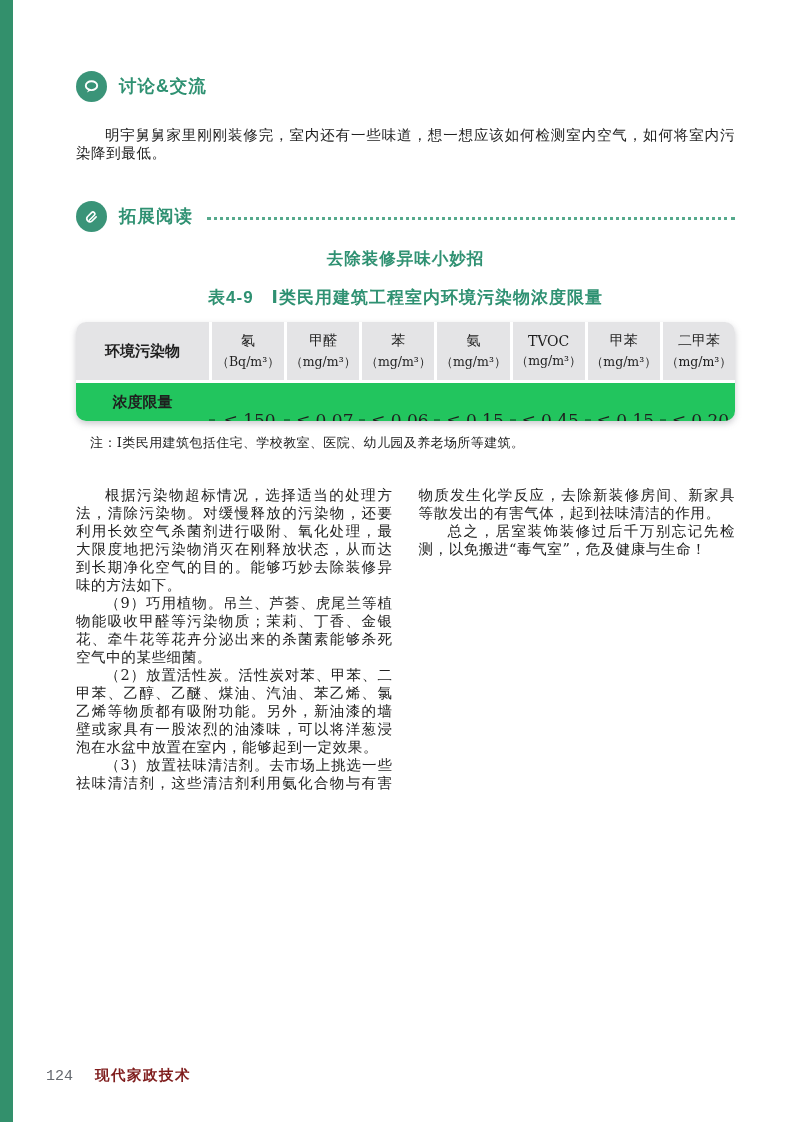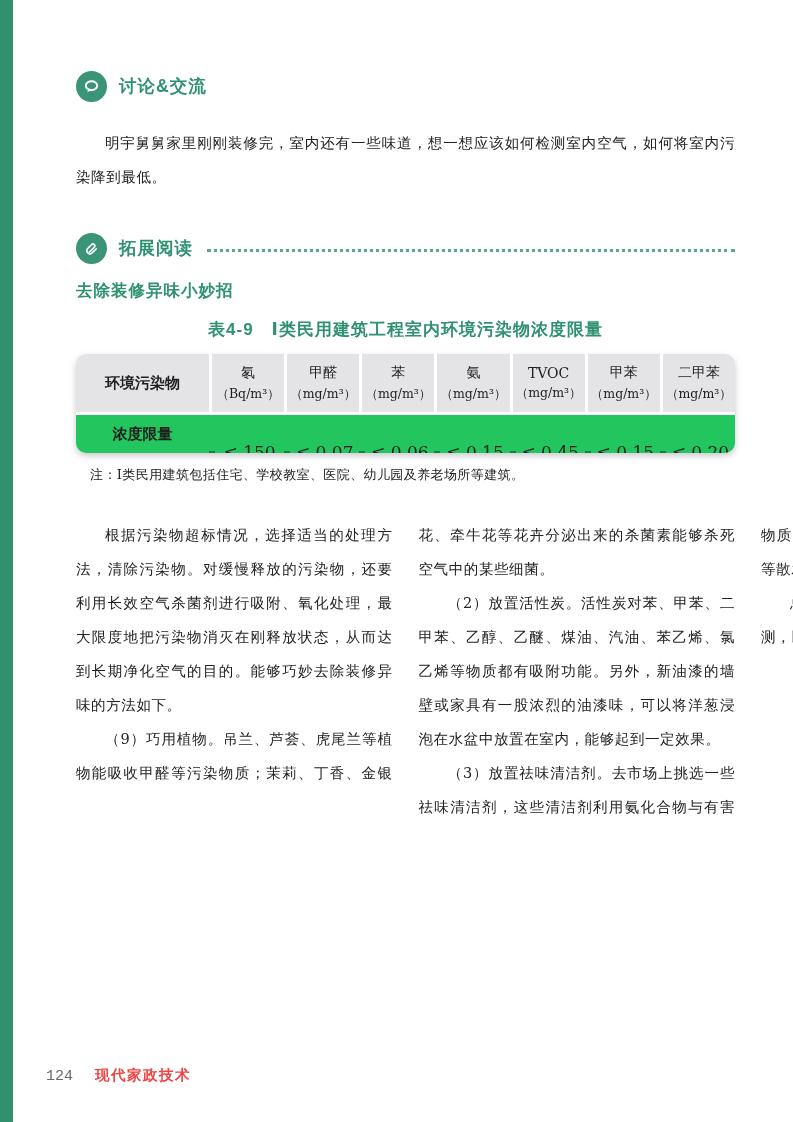--- a/index.html
+++ b/index.html
@@ -16,29 +16,29 @@
   .icon-circle {
     width:31px; height:31px; border-radius:50%; background:#3a9478;
     display:flex; align-items:center; justify-content:center; flex:0 0 auto;
   }
   .sec-title {
     margin-left:12px; font-family:"Liberation Sans","DejaVu Sans",sans-serif;
     font-weight:bold; font-size:17.5px; color:#2f9172; letter-spacing:1px;
   }
   .dotline { flex:1; margin-left:14px; height:0; border-bottom:3px dotted #56a98c; transform:translateY(2px); }
 
-  .body-text { font-size:14.5px; line-height:34px; text-align:justify; letter-spacing:0.6px; color:#222; }
+  .body-text { font-size:14.5px; line-height:18px; text-align:justify; letter-spacing:0.6px; color:#222; }
   .indent { text-indent:2em; }
   p { margin:0; }
 
   .discussion-body { margin-bottom:38px; }
 
   .reading-head { margin-bottom:16px; }
   .article-title {
-    font-family:"Liberation Sans","DejaVu Sans",sans-serif;
+    text-align:center; font-family:"Liberation Sans","DejaVu Sans",sans-serif;
     font-weight:bold; font-size:16.5px; color:#2f9172; letter-spacing:1px; margin-bottom:16px;
   }
   .cols-intro { column-count:2; column-gap:26px; column-fill:auto; height:83px; margin-bottom:24px; }
 
   .table-caption {
     text-align:center; font-family:"Liberation Sans","DejaVu Sans",sans-serif;
     font-weight:bold; font-size:17px; color:#2f9172; letter-spacing:1px; margin-bottom:13px;
   }
   .ptable { border-radius:10px; overflow:hidden; box-shadow:0 3px 6px rgba(110,110,120,0.35); margin-bottom:13px; }
   .thead { display:flex; gap:3px; margin-bottom:3px; }
@@ -56,21 +56,21 @@
     flex:1 1 0; display:flex; align-items:center; justify-content:center;
     border-left:6px solid #15803d; font-size:17px; color:#1f1f1f;margin-top:36px;
   }
   .table-note { font-size:13px; letter-spacing:0.4px; color:#222; padding-left:14px; margin-bottom:34px; }
 
   .cols-body { column-count:2; column-gap:26px; column-fill:auto; height:316px; }
 
   .footer { position:absolute; left:46px; top:1066px; display:flex; align-items:baseline; gap:22px;
     font-family:Liberation Mono, monospace; }
   .page-number { font-size:15px; color:#666a70; }
-  .book-title { font-size:14.5px; font-weight:bold; color:#ef4444; letter-spacing:1.5px; }
+  .book-title { font-size:14.5px; font-weight:bold; color:#7f1d1d; letter-spacing:1.5px; }
 </style>
 </head>
 <body>
 
 <div class="page">
   <div class="edge-band"></div>
 
   <div class="content">
 
     <div class="sec-head">

